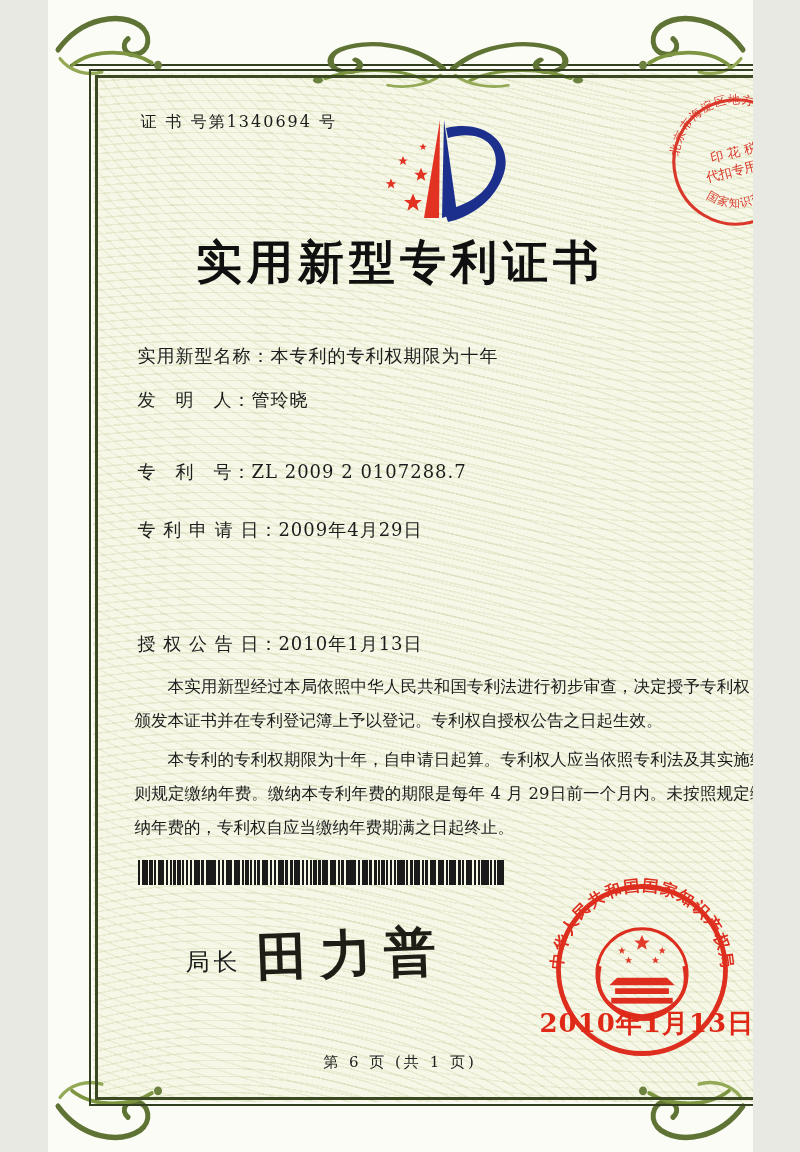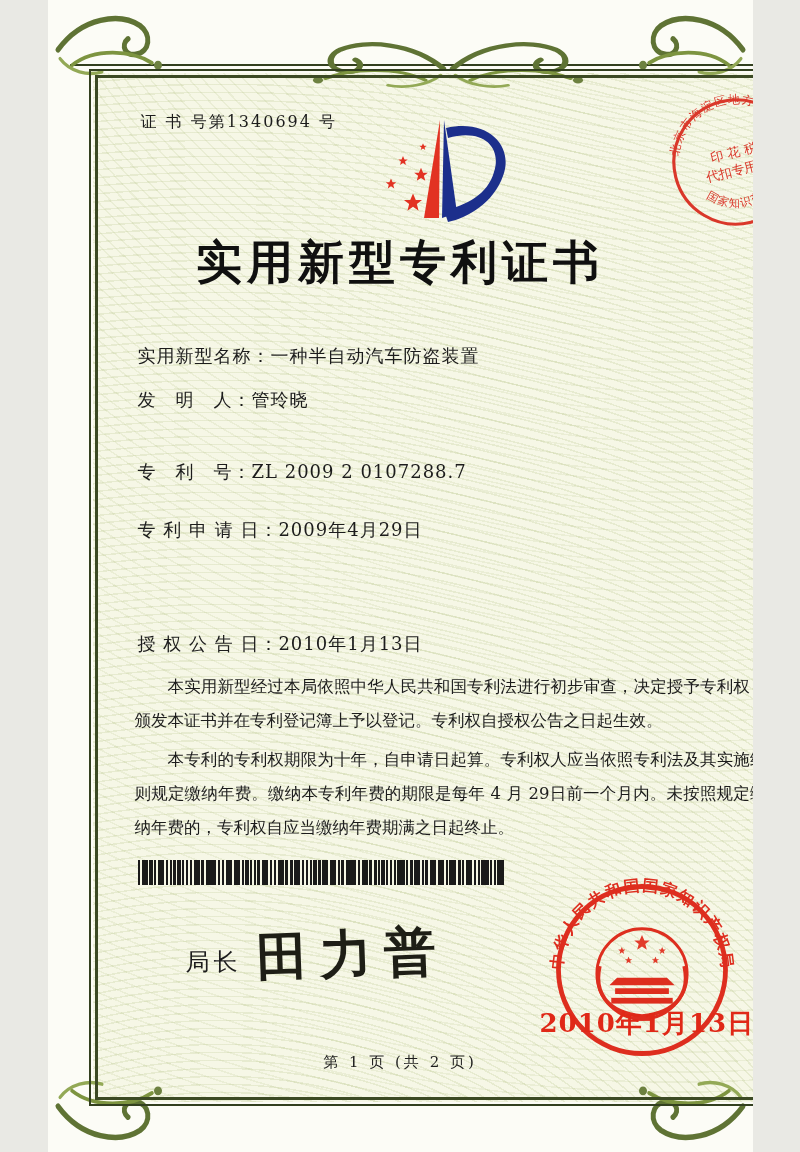--- a/index.html
+++ b/index.html
@@ -141,21 +141,21 @@
       </defs>
       <text font-size="13" letter-spacing="1.5"><textPath href="#stampTop" startOffset="50%" text-anchor="middle">北京市海淀区地方税务局</textPath></text>
       <text x="80" y="74" text-anchor="middle" font-size="14.5">印 花 税</text>
       <text x="80" y="94" text-anchor="middle" font-size="14.5">代扣专用章</text>
       <text font-size="12.5" letter-spacing="1"><textPath href="#stampBottom" startOffset="50%" text-anchor="middle">国家知识产权局</textPath></text>
     </g>
   </svg>
 
   <h1 id="title">实用新型专利证书</h1>
 
-  <div id="field-0" class="field"><span>实用新型名称：</span><span>一种半自动汽车防盗装置</span></div>
+  <div id="field-0" class="field"><span>实用新型名称：</span><span>本专利的专利权期限为十年</span></div>
   <div id="field-1" class="field"><span>发　明　人：</span><span>管玲晓</span></div>
   <div id="field-2" class="field"><span>专　利　号：</span><span>ZL 2009 2 0107288.7</span></div>
   <div id="field-3" class="field"><span>专 利 申 请 日：</span><span>2009年4月29日</span></div>
   <div id="field-5" class="field"><span>授 权 公 告 日：</span><span>2010年1月13日</span></div>
 
   <div id="body-text">
     <p>本实用新型经过本局依照中华人民共和国专利法进行初步审查，决定授予专利权，颁发本证书并在专利登记簿上予以登记。专利权自授权公告之日起生效。</p>
     <p>本专利的专利权期限为十年，自申请日起算。专利权人应当依照专利法及其实施细则规定缴纳年费。缴纳本专利年费的期限是每年 4 月 29日前一个月内。未按照规定缴纳年费的，专利权自应当缴纳年费期满之日起终止。</p>
   </div>
 
@@ -181,15 +181,15 @@
         <path d="M66,116 h68 l-8,-8 h-52 z"></path>
         <rect x="72" y="119" width="56" height="6"></rect>
         <rect x="68" y="129" width="64" height="6"></rect>
         <path d="M56,96 C50,122 62,144 100,148 C138,144 150,122 144,96" fill="none" stroke="#dd2415" stroke-width="4"></path>
         <rect x="90" y="148" width="20" height="5"></rect>
       </g>
     </g>
   </svg>
   <div id="seal-date">2010年1月13日</div>
 
-  <div id="footer">第 1 页 (共 2 页)</div>
+  <div id="footer">第 6 页 (共 1 页)</div>
 
 </div>
 
 </body></html>

